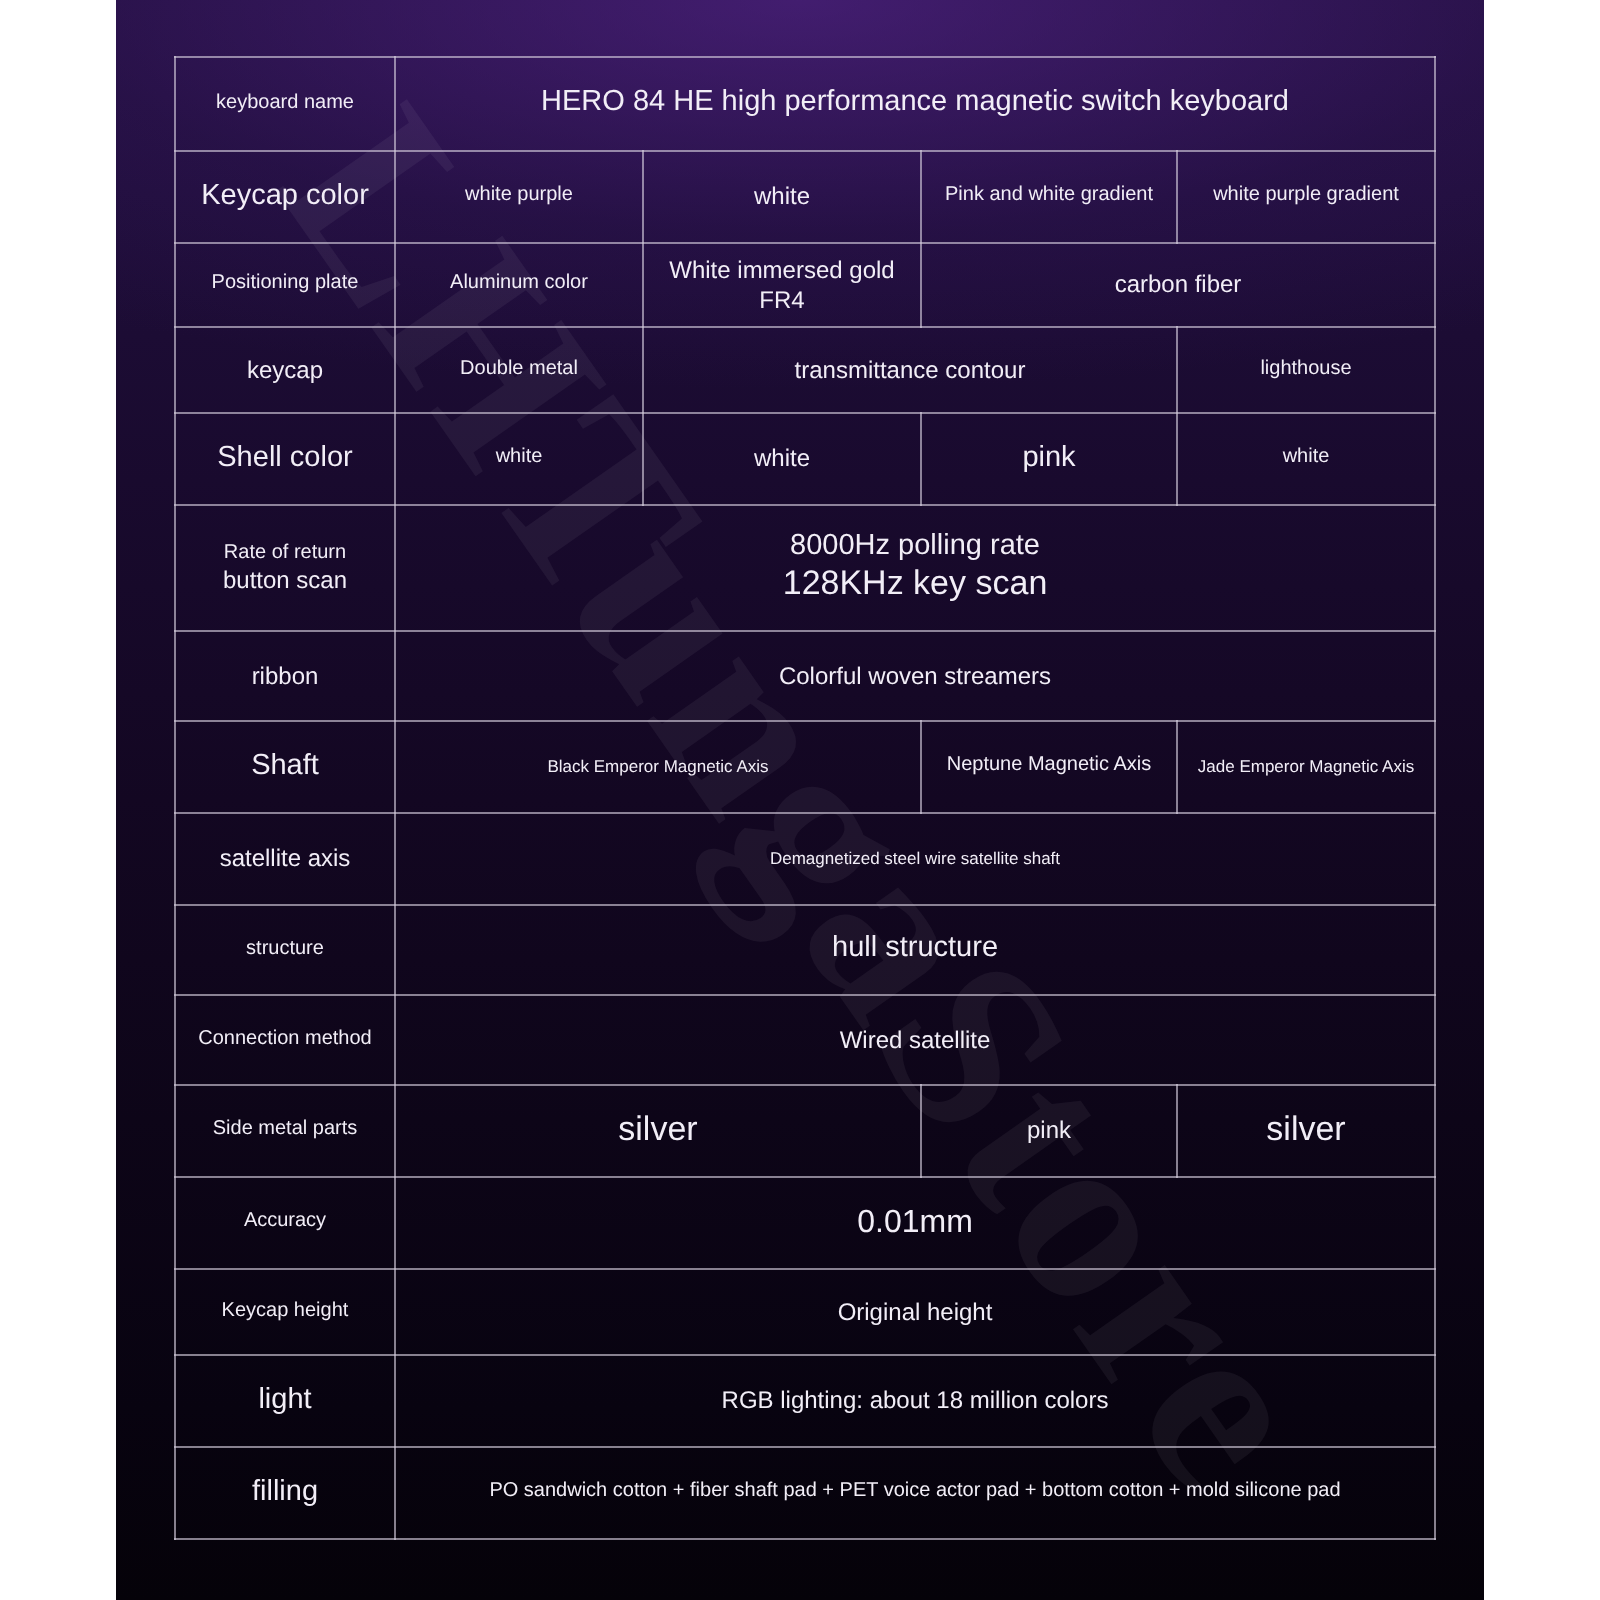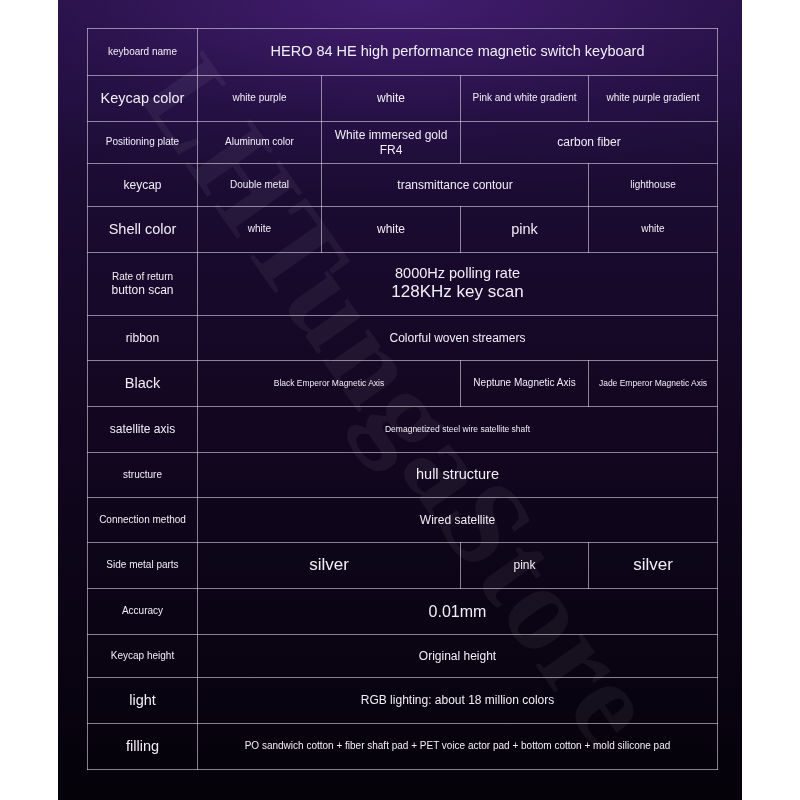--- a/index.html
+++ b/index.html
@@ -114,21 +114,21 @@
             <td class="t-lg c-purple two-line" colspan="4">
               <span class="t-lg">8000Hz polling rate</span>
               <span class="t-xl">128KHz key scan</span>
             </td>
           </tr>
           <tr style="height: 45px;">
             <td class="label t-md">ribbon</td>
             <td class="t-md c-purple" colspan="4">Colorful woven streamers</td>
           </tr>
           <tr style="height: 46px;">
-            <td class="label t-lg">Black</td>
+            <td class="label t-lg">Shaft</td>
             <td class="t-xs c-white" colspan="2">Black Emperor Magnetic Axis</td>
             <td class="t-sm c-white" colspan="1">Neptune Magnetic Axis</td>
             <td class="t-xs c-purple" colspan="1">Jade Emperor Magnetic Axis</td>
           </tr>
           <tr style="height: 46px;">
             <td class="label t-md">satellite axis</td>
             <td class="t-xs c-white" colspan="4">Demagnetized steel wire satellite shaft</td>
           </tr>
           <tr style="height: 45px;">
             <td class="label t-sm">structure</td>

